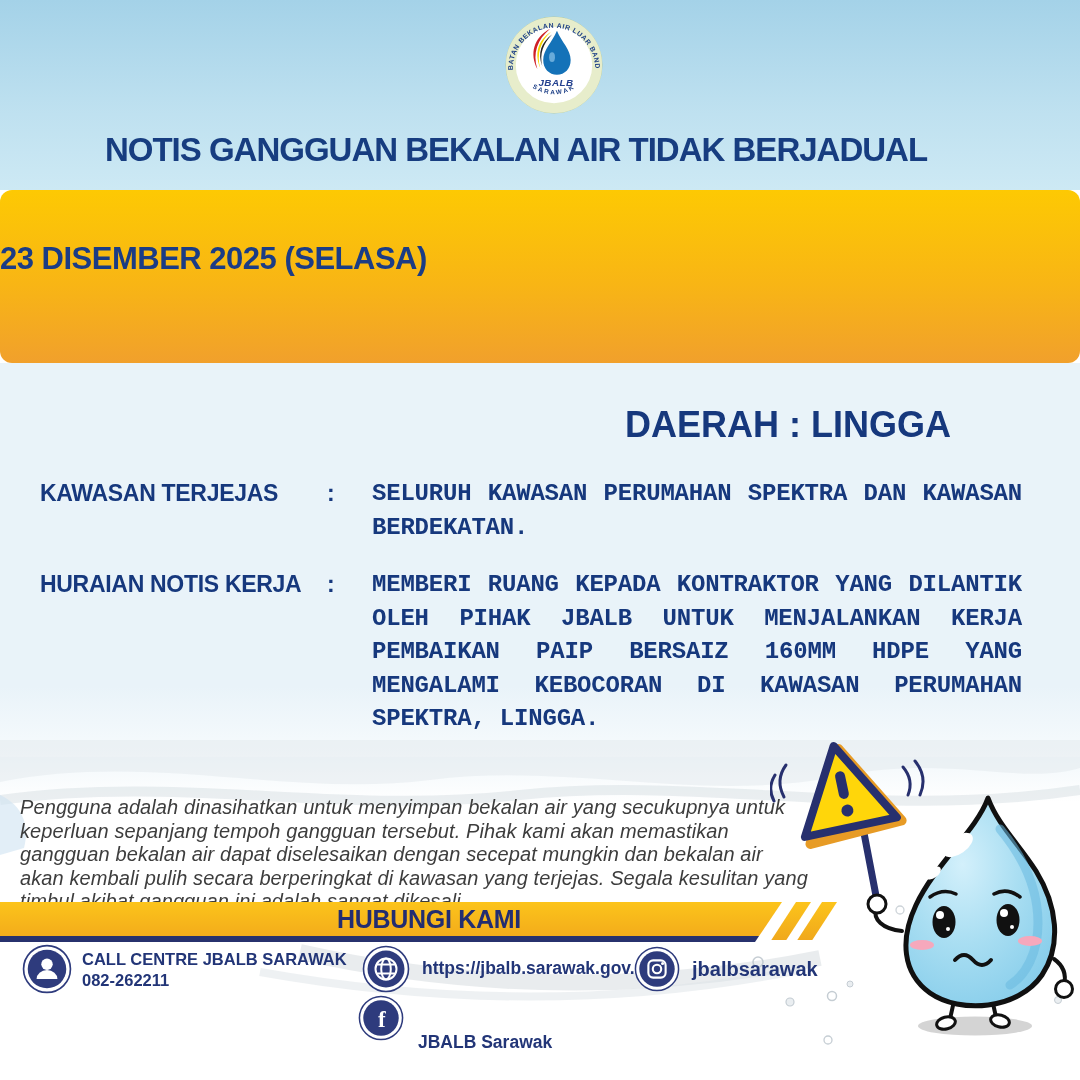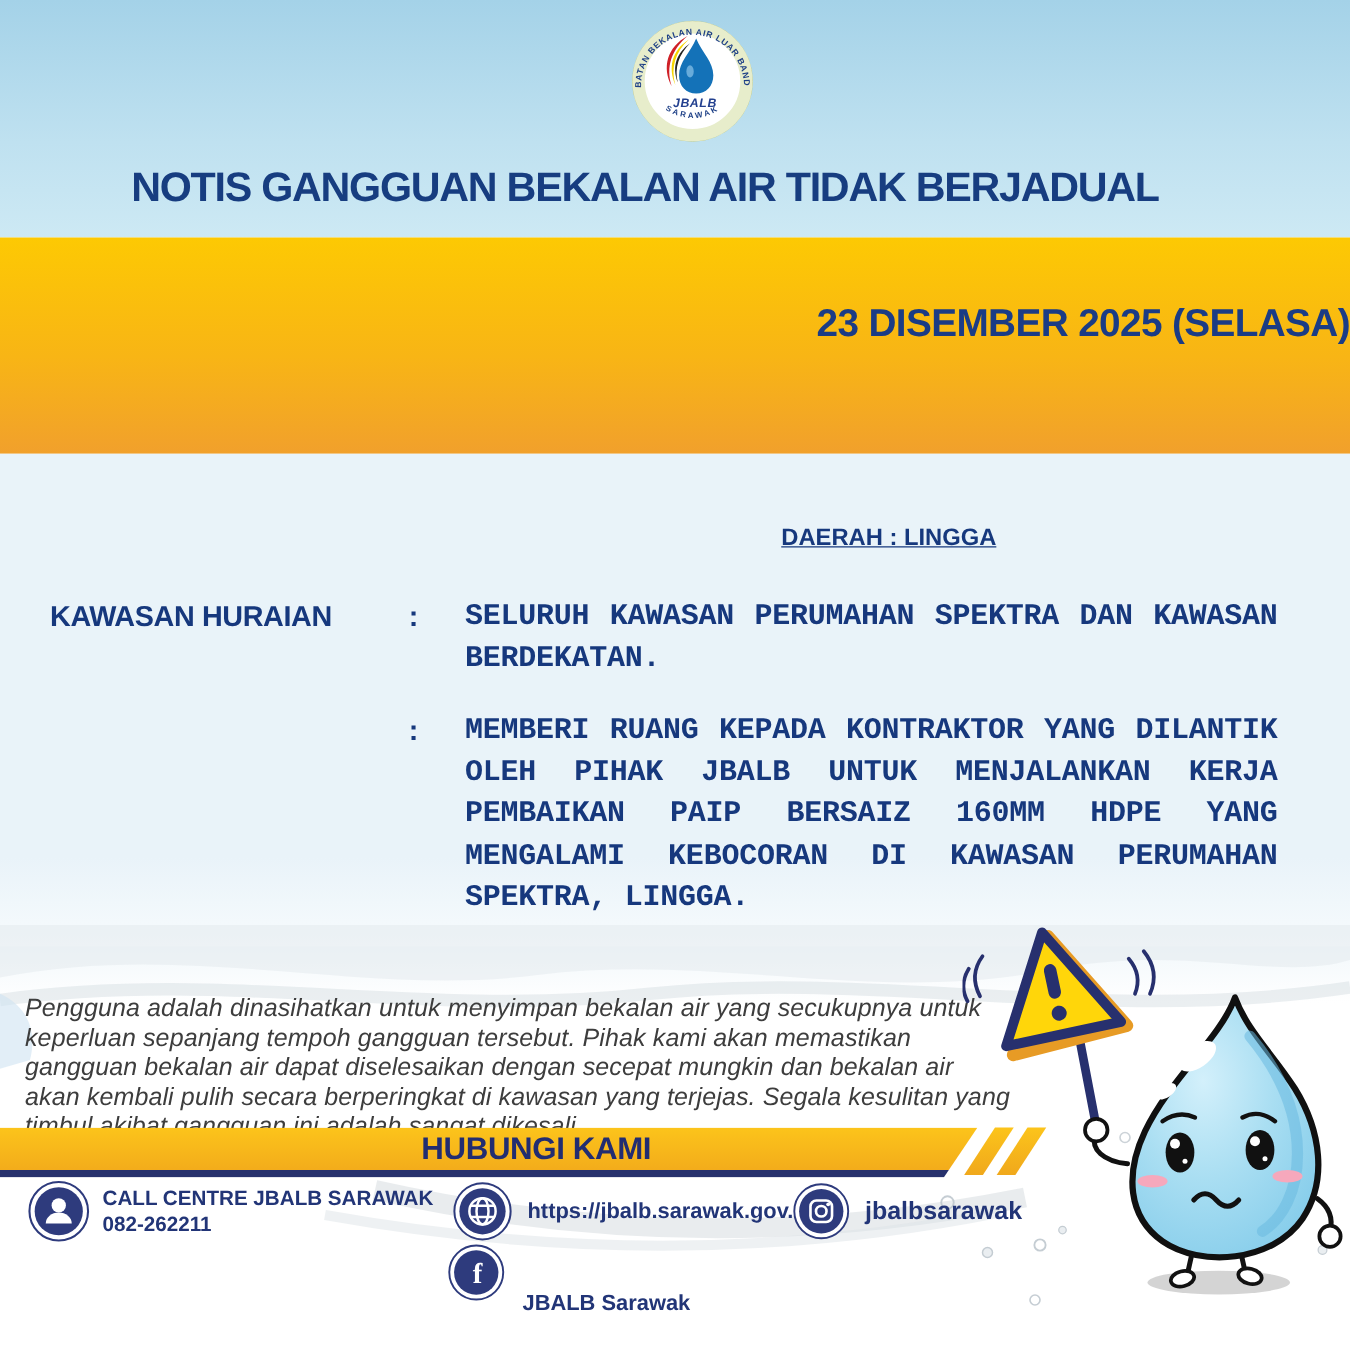--- a/index.html
+++ b/index.html
@@ -15,31 +15,31 @@
   }
   .logo-wrap{position:absolute;left:505px;top:16px;width:98px;height:98px;}
   .main-title{
     position:absolute;left:0;top:131px;width:1032px;text-align:center;
     font-size:33px;font-weight:bold;color:#173d80;letter-spacing:-1px;
   }
   
   .date-banner{
     position:absolute;left:0;top:190px;width:1080px;height:173px;
     background:linear-gradient(180deg,#fdc903 0%,#f8b515 55%,#f1a02c 100%);
-    display:flex;flex-direction:column;align-items:flex-end;justify-content:center;
-    padding-bottom:36px;box-sizing:border-box;
+    display:flex;flex-direction:column;align-items:flex-start;justify-content:center;
+    padding-bottom:36px;box-sizing:border-box;border-radius:12px;
   }
   .date-line{font-size:31px;font-weight:bold;color:#1b3c85;line-height:43px;letter-spacing:-0.5px;}
   
   .content-section{
     position:absolute;left:0;top:363px;width:1080px;height:394px;
     background:linear-gradient(180deg,#e9f3f9 0%,#e9f3f9 82%,#f7fbfd 100%);
   }
   .region-bahagian{position:absolute;left:172px;top:404px;font-size:27px;font-weight:bold;color:#16387d;}
-  .region-daerah{position:absolute;left:625px;top:420px;font-size:19px;font-weight:bold;color:#16387d;text-decoration:underline;}
+  .region-daerah{position:absolute;left:625px;top:404px;font-size:36px;font-weight:bold;color:#16387d;}
   .detail-label{position:absolute;font-size:23px;font-weight:bold;color:#16387d;letter-spacing:-0.3px;}
   .detail-colon{position:absolute;font-size:23px;font-weight:bold;color:#16387d;}
   .detail-text{
     position:absolute;width:650px;font-size:24px;font-weight:bold;color:#16387d;
     text-align:justify;line-height:33.5px;letter-spacing:-0.2px;font-family:Liberation Mono, monospace;
   }
   .lbl-1{left:40px;top:480px;} .col-1{left:327px;top:480px;} .txt-1{left:372px;top:477px;}
   .lbl-2{left:40px;top:571px;} .col-2{left:327px;top:571px;} .txt-2{left:372px;top:568px;}
   
   .bottom-section{
@@ -112,24 +112,25 @@
 
   <div class="main-title">NOTIS GANGGUAN BEKALAN AIR TIDAK BERJADUAL</div>
 
   <div class="date-banner">
     <div class="date-line">23 DISEMBER 2025 (SELASA)</div>
   </div>
 
   <div class="content-section"></div>
   <div class="region-daerah">DAERAH : LINGGA</div>
 
-  <div class="detail-label lbl-1">KAWASAN HURAIAN</div>
+  <div class="detail-label lbl-1">KAWASAN TERJEJAS</div>
   <div class="detail-colon col-1">:</div>
   <div class="detail-text txt-1">SELURUH KAWASAN PERUMAHAN SPEKTRA DAN KAWASAN BERDEKATAN.</div>
 
+  <div class="detail-label lbl-2">HURAIAN NOTIS KERJA</div>
   <div class="detail-colon col-2">:</div>
   <div class="detail-text txt-2">MEMBERI RUANG KEPADA KONTRAKTOR YANG DILANTIK OLEH PIHAK JBALB UNTUK MENJALANKAN KERJA PEMBAIKAN PAIP BERSAIZ 160MM HDPE YANG MENGALAMI KEBOCORAN DI KAWASAN PERUMAHAN SPEKTRA, LINGGA.</div>
 
   <div class="bottom-section"></div>
   <svg class="splash-decor" viewBox="0 0 1080 340">
     <path d="M 0,42 C 150,12 290,58 430,40 C 570,22 700,64 840,36 C 950,14 1020,46 1080,28 L 1080,0 L 0,0 Z" fill="#dfe7eb" opacity="0.45"></path>
     <path d="M 0,60 C 180,35 340,75 520,55 C 700,36 880,80 1080,50" stroke="#ccd6db" stroke-width="10" fill="none" opacity="0.4"></path>
     <path d="M 300,212 q 260,58 520,6" stroke="#d3dade" stroke-width="16" fill="none" opacity="0.5"></path>
     <path d="M 260,232 q 280,50 540,-2" stroke="#dde4e8" stroke-width="8" fill="none" opacity="0.5"></path>
     <path d="M 0,55 C 22,65 30,85 24,108 L 0,115 Z" fill="#cfe3f2" opacity="0.6"></path>

